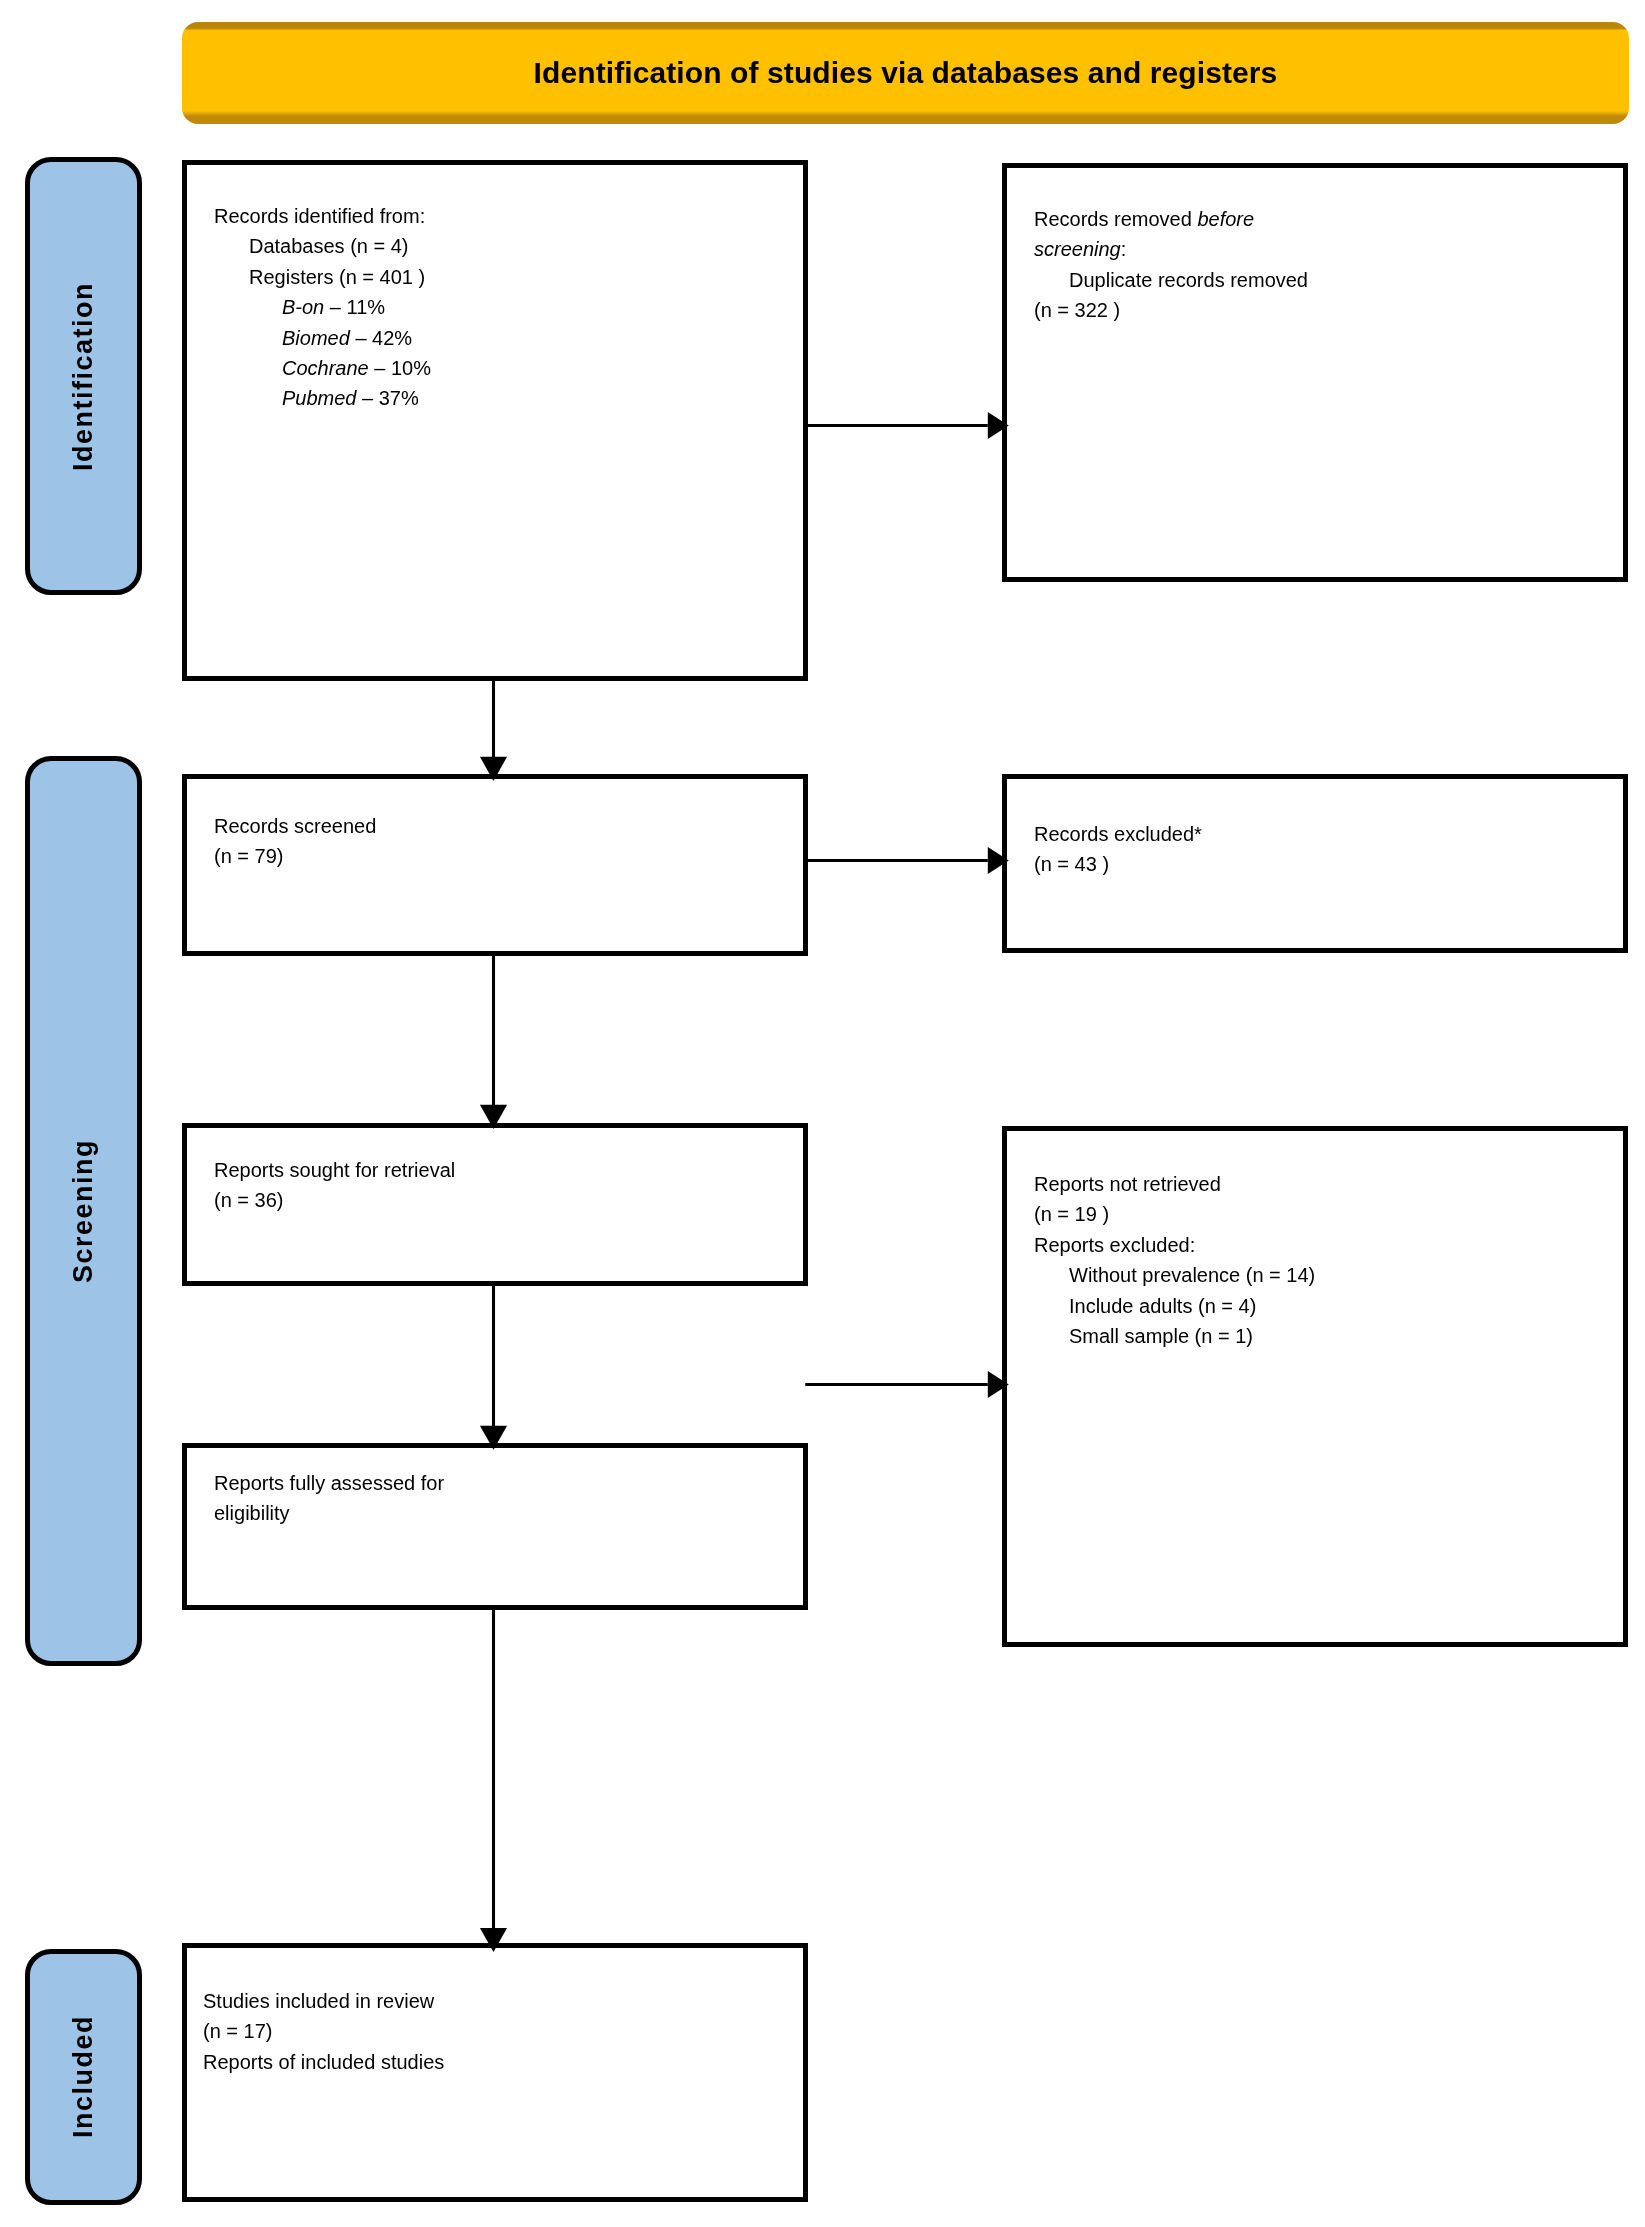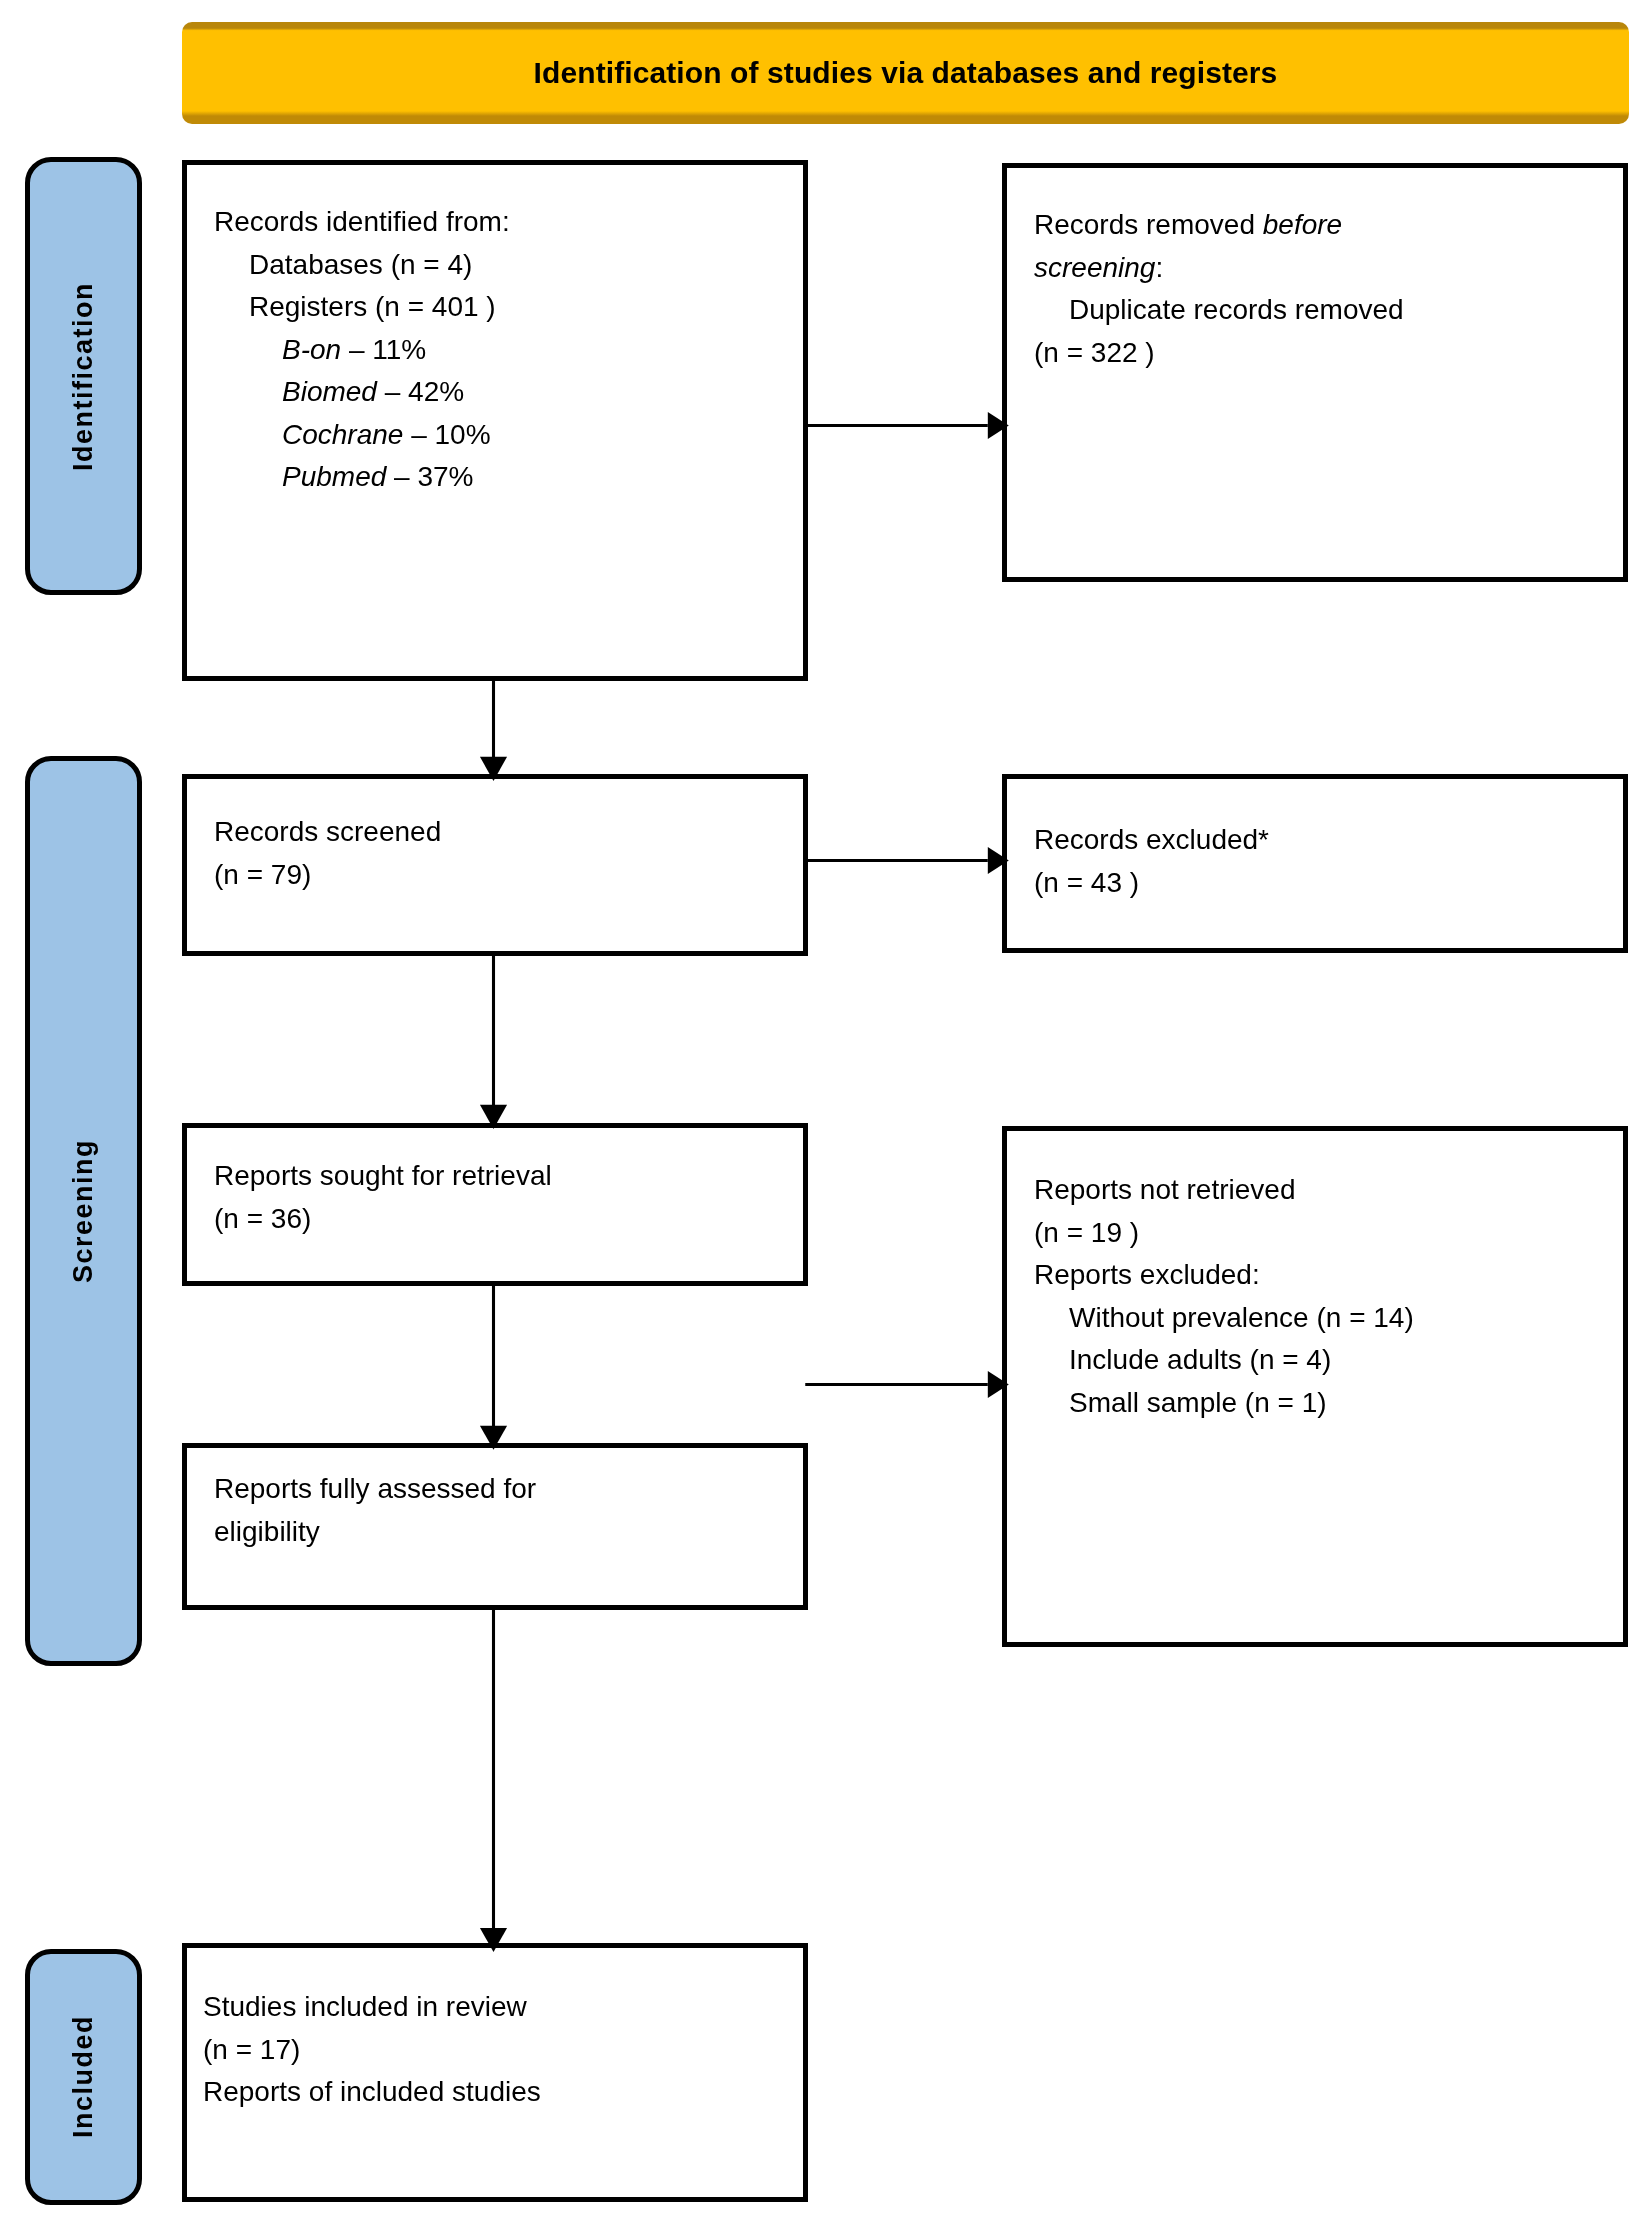--- a/index.html
+++ b/index.html
@@ -23,21 +23,21 @@
     position: absolute;
     left: 182px;
     top: 21.6px;
     width: 1447px;
     height: 102px;
     background: linear-gradient(
         to bottom,
         #b8860b 0px, #b8860b 6.2px,
         #ffc000 8.6px, #ffc000 89px,
         #c08a06 94px, #c08a06 102px);
-    border-radius: 10px;
+    border-radius: 16px;
     box-sizing: border-box;
     display: flex;
     align-items: center;
     justify-content: center;
   }
   .header-banner .banner-text {
     font-size: 30px;
     font-weight: bold;
     color: #000000;
     letter-spacing: 0.1px;
@@ -72,21 +72,21 @@
 
   
   .flow-box {
     position: absolute;
     background: #ffffff;
     border: 5.6px solid #000000;
     box-sizing: border-box;
     padding: 27px 25px 18.5px 27px;
   }
   .flow-box .line {
-    font-size: 28px;
+    font-size: 20px;
     line-height: 1.52;
     color: #000000;
     white-space: nowrap;
   }
   .flow-box .line.indent1 { padding-left: 35px; }
   .flow-box .line.indent2 { padding-left: 68px; }
   .flow-box .line em { }
 
   #box-identified   { left: 182px;  top: 160px;  width: 626px; height: 521px; }
   #box-removed      { left: 1002px; top: 163px;  width: 626px; height: 419px; }

